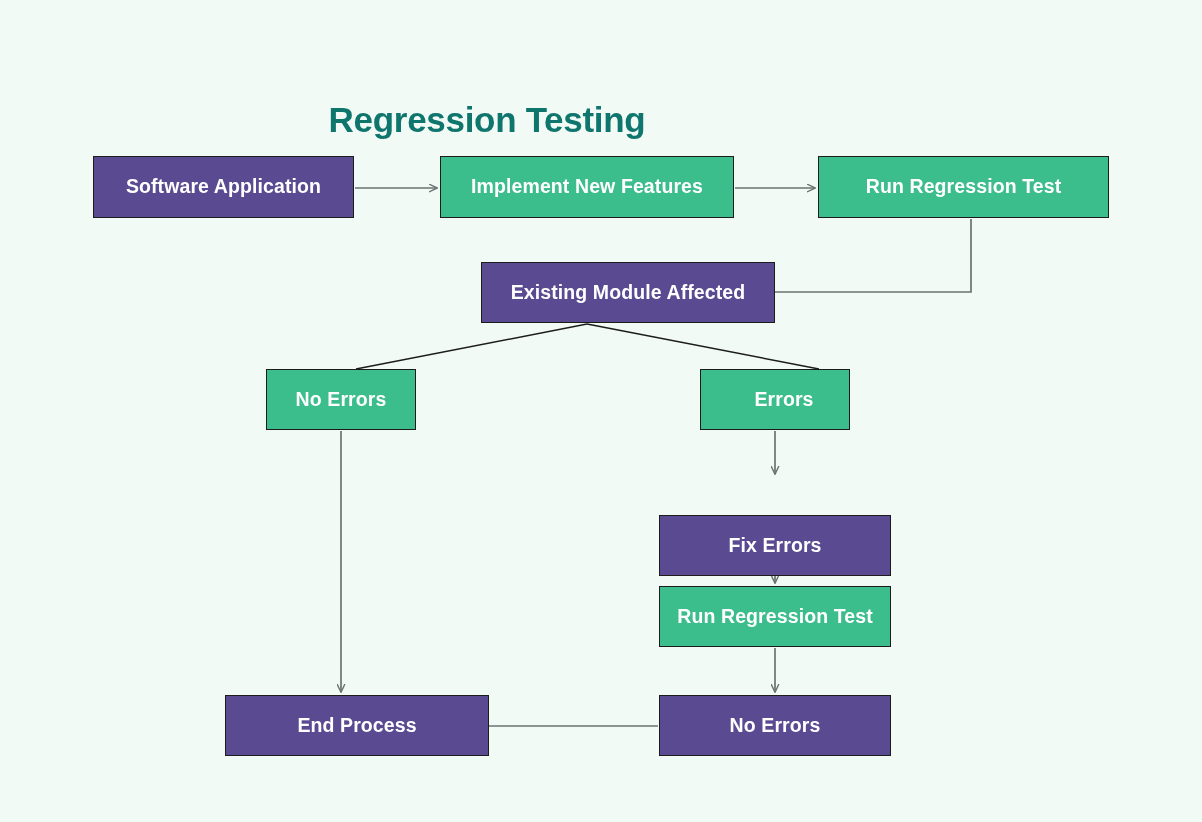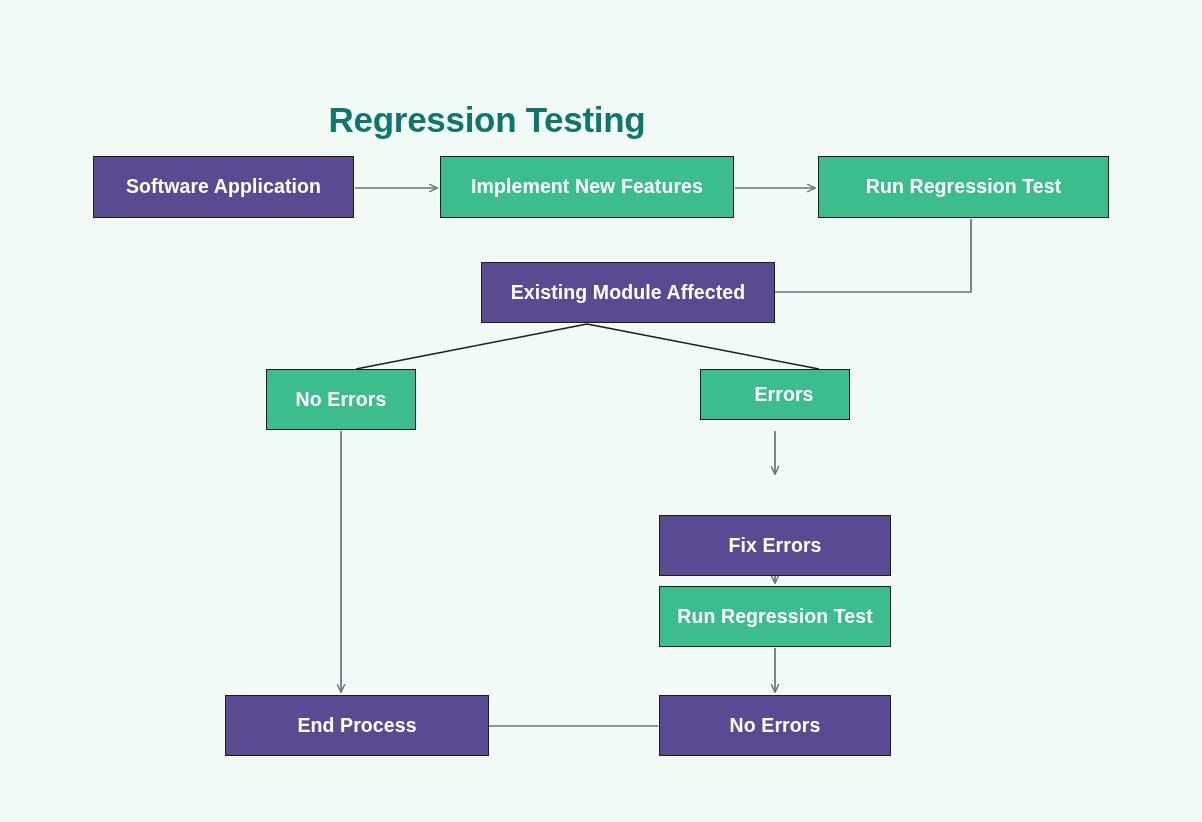--- a/index.html
+++ b/index.html
@@ -96,21 +96,21 @@
   <div class="node purple" style="left:93px;  top:156px;  width:261px; height:62px;">Software Application</div>
 
   <div class="node green" style="left:440px; top:156px;  width:294px; height:62px;">Implement New Features</div>
 
   <div class="node green" style="left:818px; top:156px;  width:291px; height:62px;">Run Regression Test</div>
 
   <div class="node purple" style="left:440px; top:262px;  width:294px; height:61px;margin-left:41px;">Existing Module Affected</div>
 
   <div class="node green" style="left:266px; top:369px;  width:150px; height:61px;">No Errors</div>
 
-  <div class="node green" style="left:700px; top:369px;  width:150px; height:51px;padding-left:18px;">Errors</div>
+  <div class="node green" style="left:700px; top:369px;  width:150px; height:61px;padding-left:18px;">Errors</div>
 
   <div class="node purple" style="left:659px; top:477px;  width:232px; height:61px;margin-top:38px;">Fix Errors</div>
 
   <div class="node green" style="left:659px; top:586px;  width:232px; height:61px;">Run Regression Test</div>
 
   <div class="node purple" style="left:659px; top:695px;  width:232px; height:61px;">No Errors</div>
 
   <div class="node purple" style="left:225px; top:695px;  width:264px; height:61px;">End Process</div>
 
 </div>

